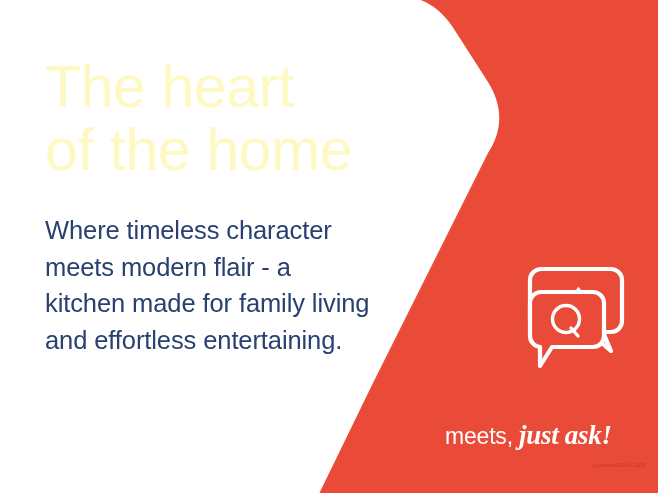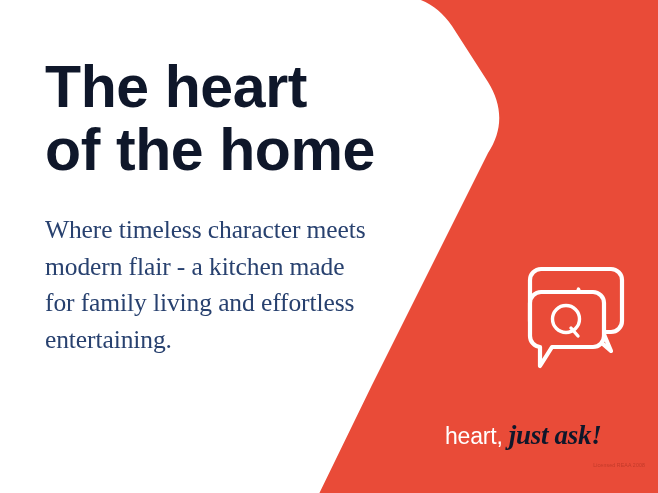--- a/index.html
+++ b/index.html
@@ -37,30 +37,30 @@
     left: 45px;
     top: 56px;
     width: 330px;
     z-index: 3;
   }
 
   #headline {
     font-family: "Liberation Sans", sans-serif;
     font-size: 59px;
     line-height: 1.07;
-    font-weight: 700;
+    font-weight: 400;
     letter-spacing: -0.4px;
-    color: #0f172a;
+    color: #fef9c3;
     margin: 0;
     white-space: pre-line;
   }
 
   #subcopy {
     margin: 30px 0 0 0;
-    font-family: Liberation Serif, serif;
+    font-family: Liberation Sans, sans-serif;
     font-size: 25.5px;
     line-height: 1.43;
     font-weight: 400;
     letter-spacing: -0.1px;
     color: #28416F;
     white-space: pre-line;
   }
 
   
   #qa-icon {
@@ -84,21 +84,21 @@
     font-family: "Liberation Sans", sans-serif;
     font-weight: 400;
     letter-spacing: -0.2px;
   }
 
   #tagline-accent {
     font-family: "Liberation Serif", serif;
     font-style: italic;
     font-weight: 700;
     font-size: 27px;
-    color: #0f172a;
+    color: #ffffff;
     letter-spacing: -0.3px;
   }
 
   #fineprint {
     position: absolute;
     left: 545px;
     top: 462px;
     width: 100px;
     z-index: 3;
     text-align: right;
@@ -166,19 +166,19 @@
              Z" fill="#E94B38" stroke="#FFFFFF" stroke-width="4.2" stroke-linecap="round" stroke-linejoin="round"></path>
 
     <g fill="none" stroke="#FFFFFF" stroke-width="3.4" stroke-linecap="round" stroke-linejoin="round">
       <circle cx="47" cy="54" r="13.5"></circle>
       <path d="M 52,63 L 59,71"></path>
     </g>
   </svg>
 
   <div id="tagline">
     <br>
-    <span>heart,</span>
+    <span>meets,</span>
     <span id="tagline-accent">just ask!</span>
   </div>
 
   <div id="fineprint">Licensed REAA 2008</div>
 
 </div>
 
 </body></html>

